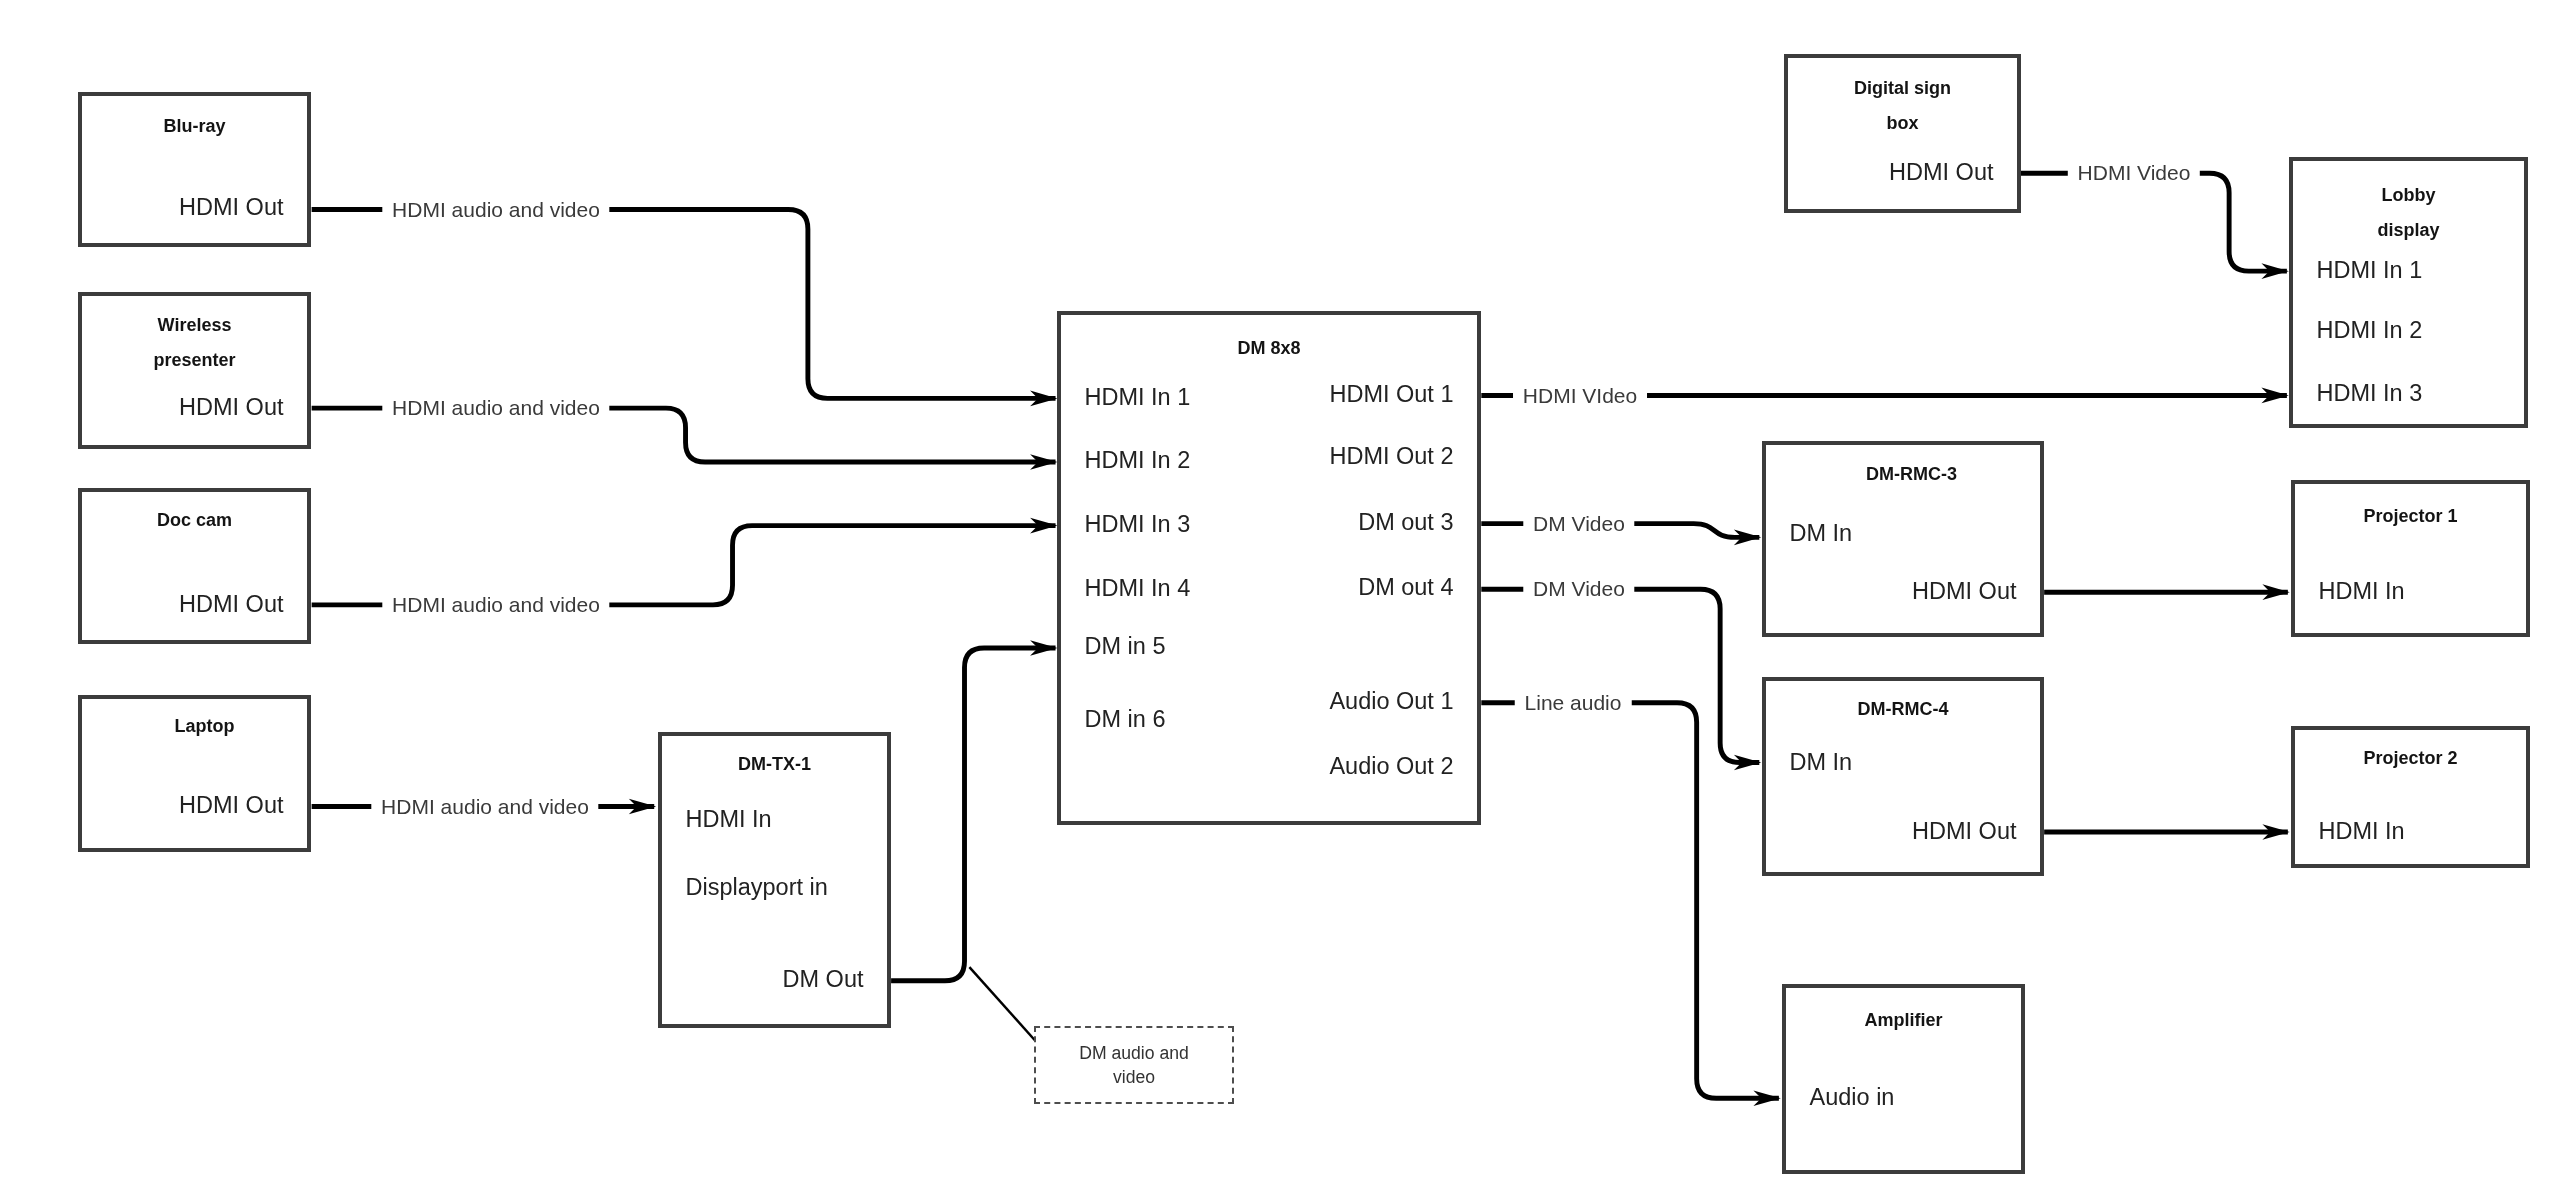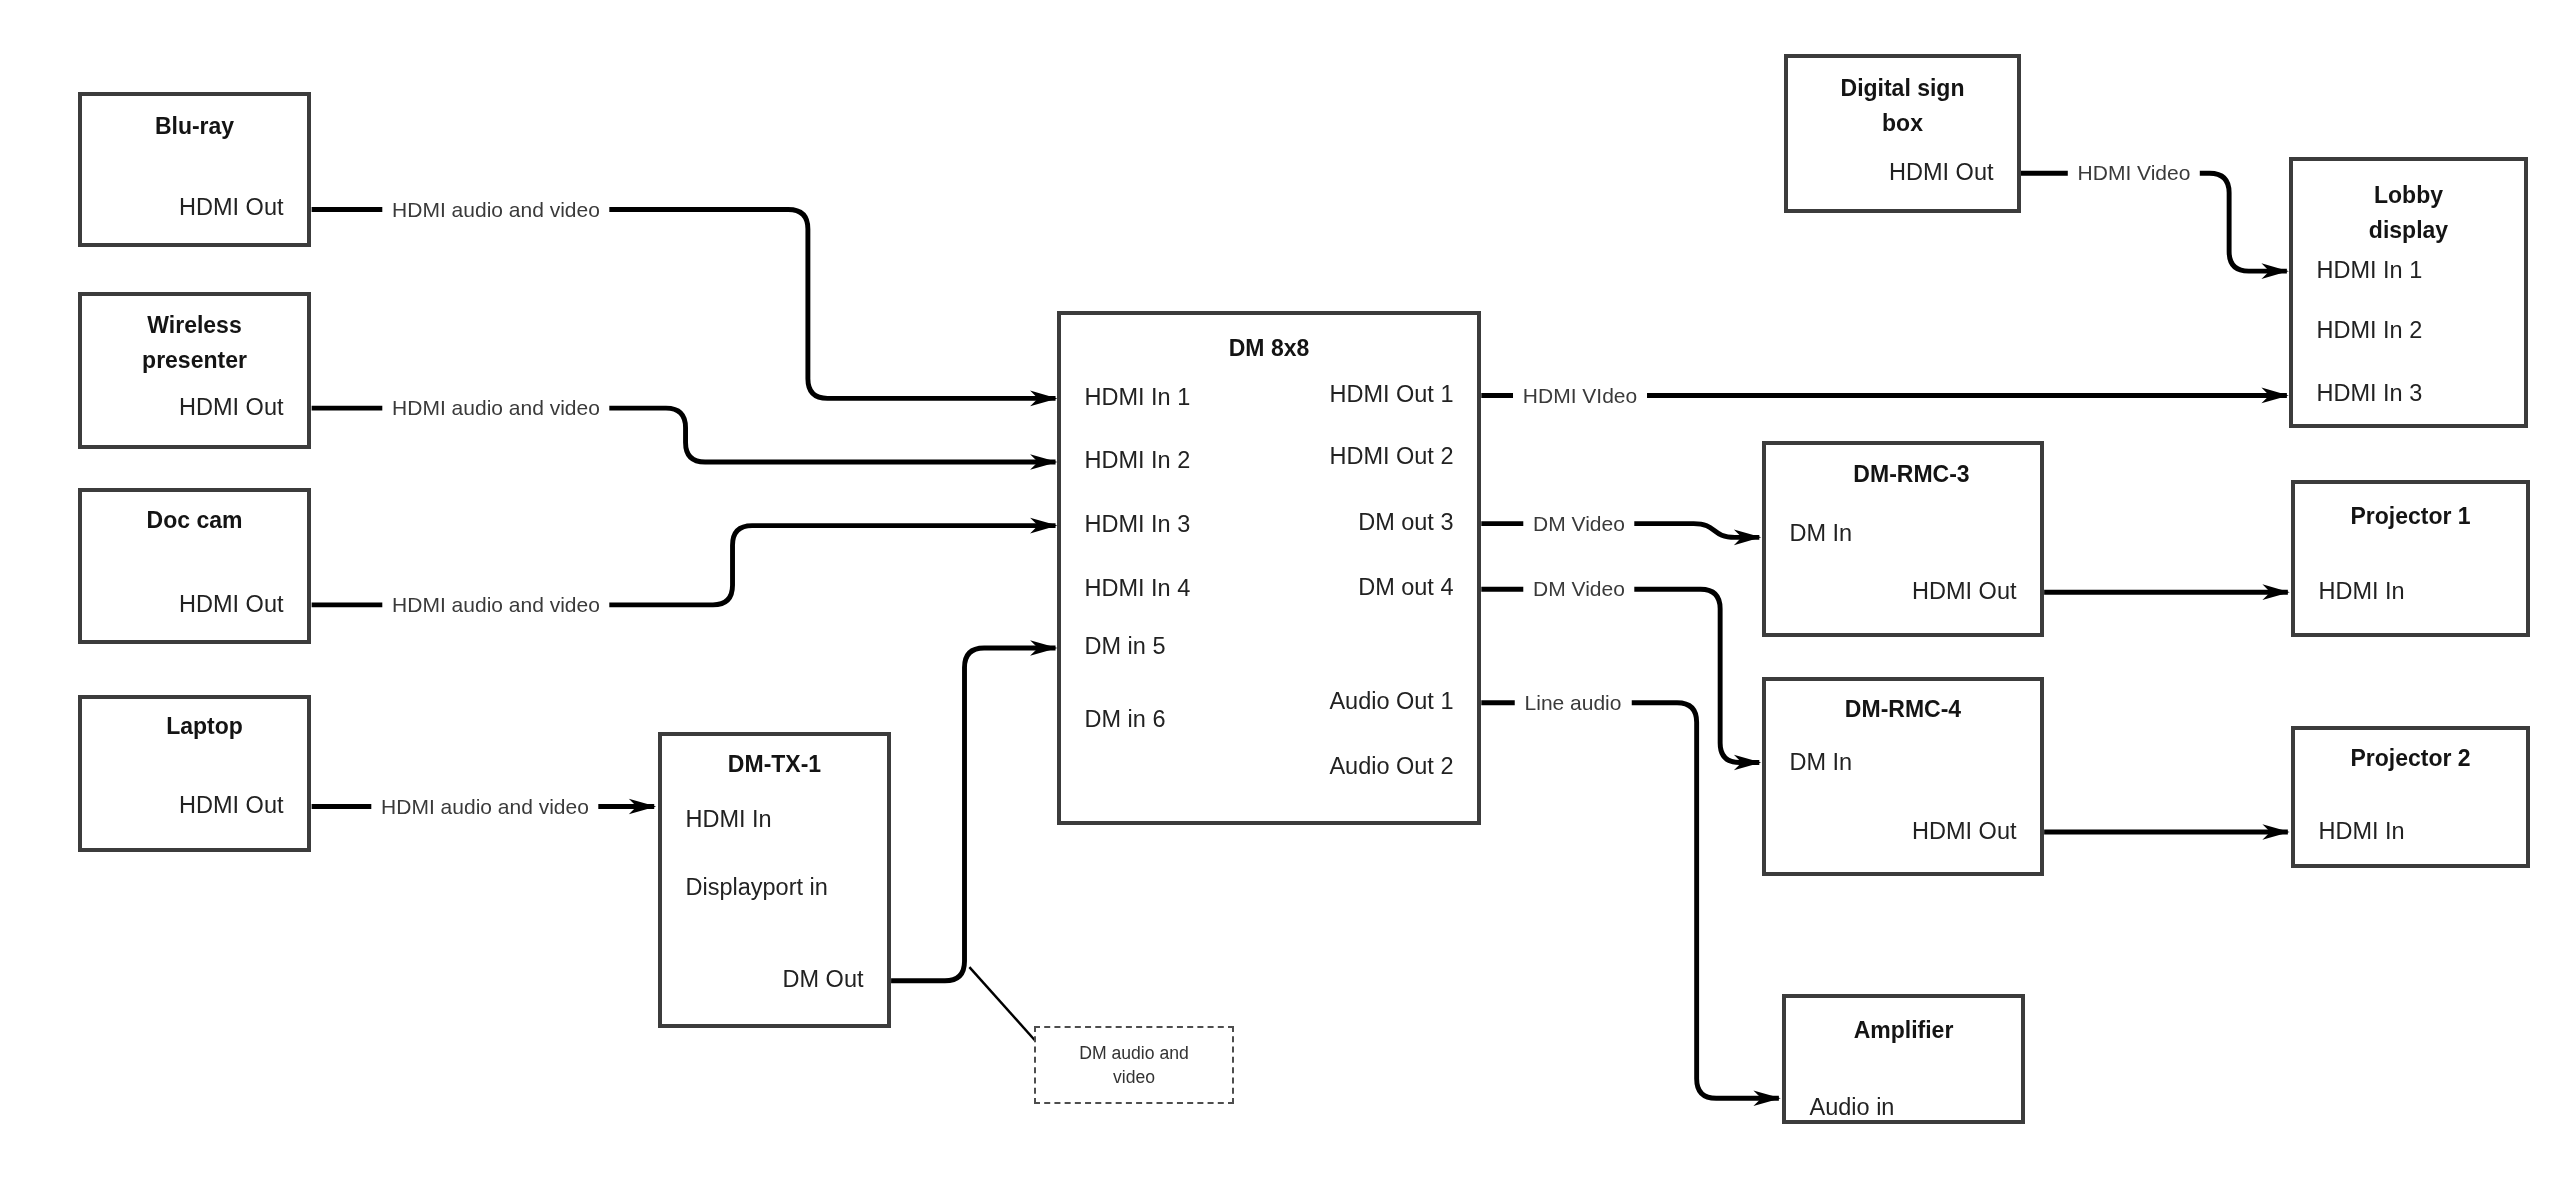--- a/index.html
+++ b/index.html
@@ -32,21 +32,21 @@
     background: #ffffff;
     border: 4.9px solid var(--box-border, #3c3c3c);
     box-sizing: border-box;
     z-index: 2;
   }
   .node-title-line {
     position: absolute;
     left: 0; right: 0;
     text-align: center;
     font-weight: bold;
-    font-size: 23px;
+    font-size: 18px;
     line-height: 35px;
     color: var(--title-color, #141414);
     white-space: nowrap;
   }
   .port {
     position: absolute;
     font-size: 23.5px;
     line-height: 29px;
     color: var(--port-color, #222222);
     white-space: nowrap;
@@ -169,21 +169,21 @@
       </div>
       <div class="node" style="left: 1762px; top: 677px; width: 282px; height: 199px;">
         <div class="node-title-line" style="top: 10.8px;">DM-RMC-4</div>
         <div class="port left" style="top: 67px;">DM In</div>
         <div class="port right" style="top: 136px;">HDMI Out</div>
       </div>
       <div class="node" style="left: 2291px; top: 726px; width: 239px; height: 142px;">
         <div class="node-title-line" style="top: 10.8px;">Projector 2</div>
         <div class="port left" style="top: 87px;">HDMI In</div>
       </div>
-      <div class="node" style="left: 1782px; top: 984px; width: 243px; height: 130px; margin-top: 10px;">
+      <div class="node" style="left: 1782px; top: 984px; width: 243px; height: 190px;">
         <div class="node-title-line" style="top: 14.7px;">Amplifier</div>
         <div class="port left" style="top: 95px;">Audio in</div>
       </div>
     </div>
   <div id="label-layer">
       <div class="conn-label" style="left: 496px; top: 210px;">HDMI audio and video</div>
       <div class="conn-label" style="left: 496px; top: 408px;">HDMI audio and video</div>
       <div class="conn-label" style="left: 496px; top: 605px;">HDMI audio and video</div>
       <div class="conn-label" style="left: 485px; top: 807px;">HDMI audio and video</div>
       <div class="conn-label" style="left: 1580px; top: 396px;">HDMI VIdeo</div>

